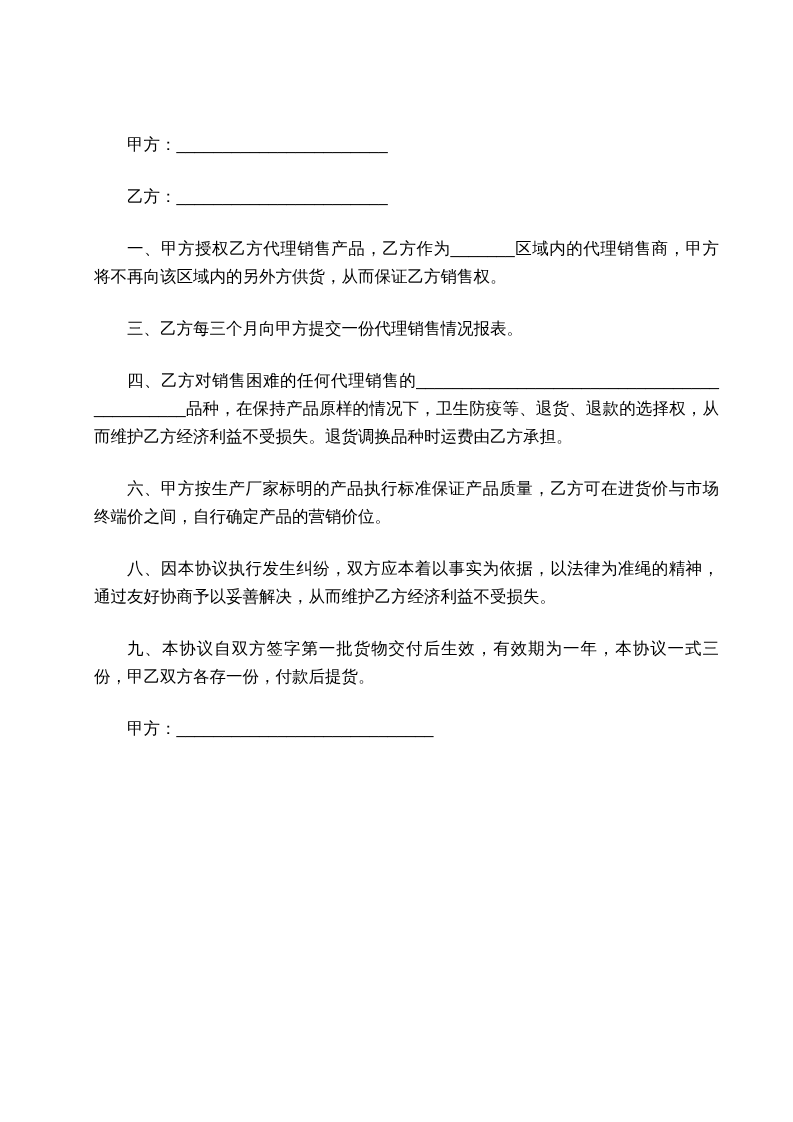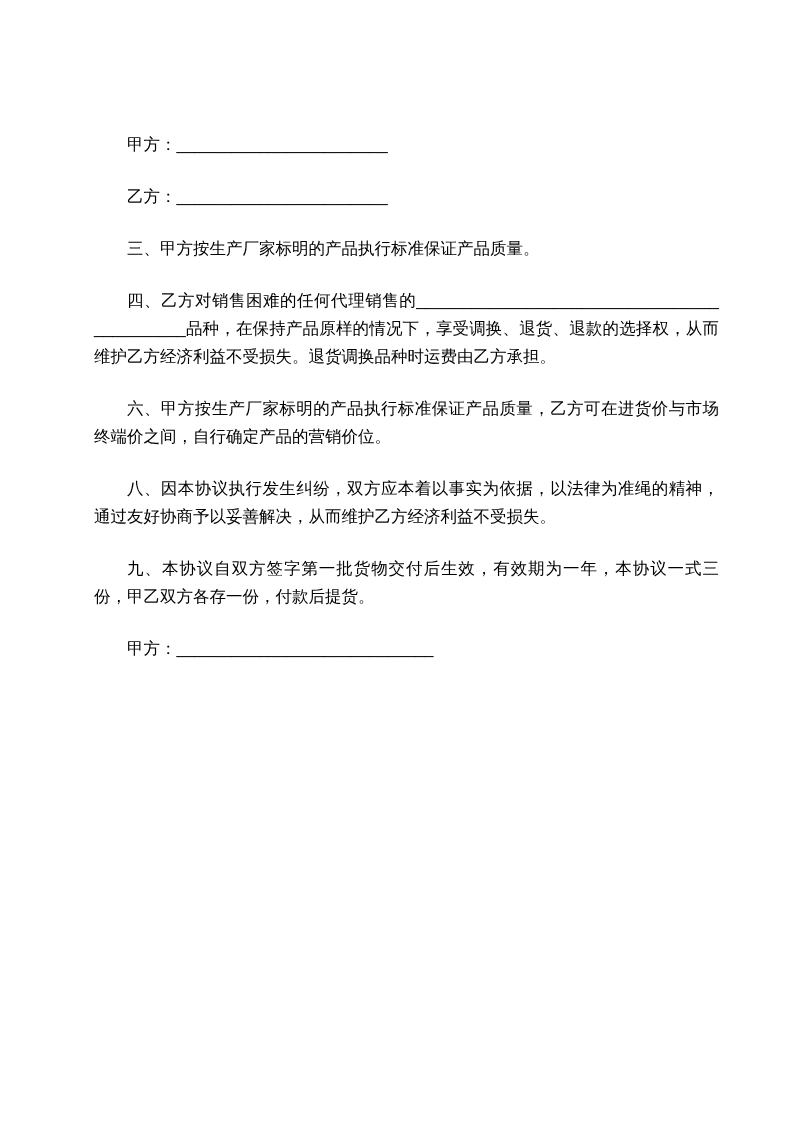--- a/index.html
+++ b/index.html
@@ -34,22 +34,23 @@
 </head>
 <body>
 
 <div class="page">
 
   <p class="para"><span>甲方：</span><span class="blank">_______________________</span></p>
 
   <p class="para"><span>乙方：</span><span class="blank">_______________________</span></p>
 
   <div>
-      <p class="para">三、甲方按生产厂家标明的产品执行标准保证产品质量。</p>
-      <p class="para">四、乙方对销售困难的任何代理销售的___________________________________________品种，在保持产品原样的情况下，享受调换、退货、退款的选择权，从而维护乙方经济利益不受损失。退货调换品种时运费由乙方承担。</p>
+      <p class="para">一、甲方授权乙方代理销售产品，乙方作为_______区域内的代理销售商，甲方将不再向该区域内的另外方供货，从而保证乙方销售权。</p>
+      <p class="para">三、乙方每三个月向甲方提交一份代理销售情况报表。</p>
+      <p class="para">四、乙方对销售困难的任何代理销售的___________________________________________品种，在保持产品原样的情况下，卫生防疫等、退货、退款的选择权，从而维护乙方经济利益不受损失。退货调换品种时运费由乙方承担。</p>
       <p class="para">六、甲方按生产厂家标明的产品执行标准保证产品质量，乙方可在进货价与市场终端价之间，自行确定产品的营销价位。</p>
       <p class="para">八、因本协议执行发生纠纷，双方应本着以事实为依据，以法律为准绳的精神，通过友好协商予以妥善解决，从而维护乙方经济利益不受损失。</p>
       <p class="para">九、本协议自双方签字第一批货物交付后生效，有效期为一年，本协议一式三份，甲乙双方各存一份，付款后提货。</p>
     </div>
 
   <p class="para"><span>甲方：</span><span class="blank">____________________________</span></p>
 
 </div>
 
 </body></html>

